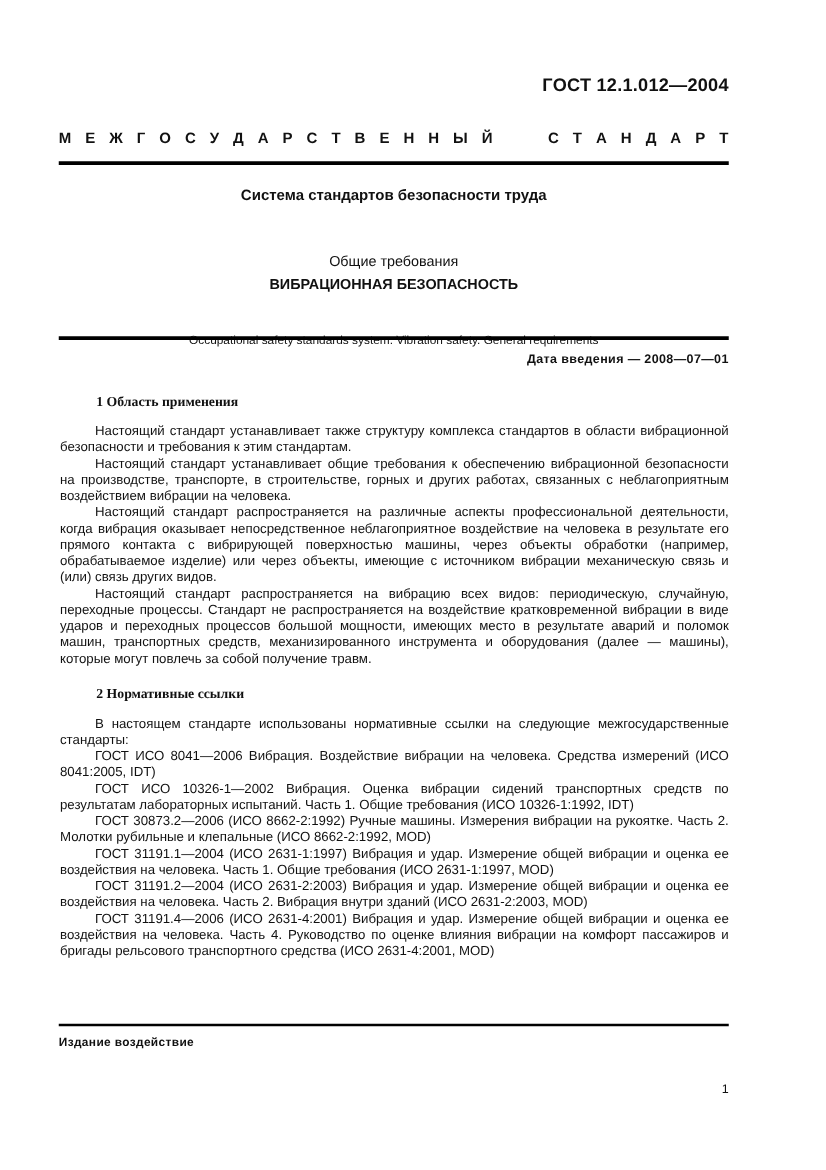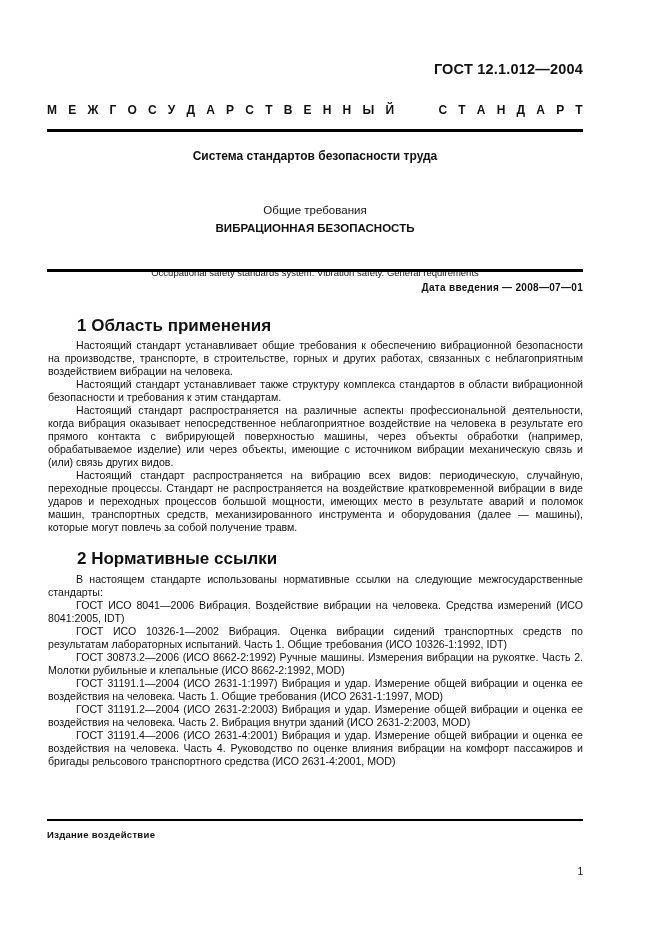--- a/index.html
+++ b/index.html
@@ -13,21 +13,21 @@
     .interstate .gap { width: 22px; }
     .rule-thick { left: 47px; width: 536px; height: 3px; background: #000; }
     .center-line { left: 47px; width: 536px; text-align: center; }
     .subtitle1 { top: 149px; font-weight: bold; font-size: 12px; }
     .subtitle2 { top: 183px; font-weight: bold; font-size: 11.5px; margin-top: 39px; }
     .subtitle3 { top: 204px; font-weight: normal; font-size: 11.5px; }
     .english { top: 231px; font-size: 9.5px; margin-top: 36px; }
     .date { right: 78px; top: 282px; font-weight: bold; font-size: 10px; letter-spacing: 0.3px; }
     .body { left: 48px; width: 535px; font-size: 10.6px; line-height: 13px; text-align: justify; }
     .body p { margin: 0; text-indent: 28px; }
-    h2 { position: absolute; left: 77px; margin: 0; font-size: 17px; font-weight: bold; }
+    h2 { position: absolute; left: 77px; margin: 0; font-size: 11px; font-weight: bold; font-family: Liberation Serif, serif; }
     .sec1 { top: 316px; }
     .sec2 { top: 549px; }
     .body1 { top: 339px; }
     .body2 { top: 573px; }
     .rule-bottom { left: 47px; width: 536px; height: 2px; background: #000; top: 819px; }
     .official { left: 47px; top: 829px; font-weight: bold; font-size: 9.5px; letter-spacing: 0.3px; }
     .page-num { right: 78px; top: 866px; font-size: 10px; }
   </style>
 </head>
 <body>
@@ -70,22 +70,22 @@
 <div class="abs center-line subtitle2">ВИБРАЦИОННАЯ БЕЗОПАСНОСТЬ</div>
 <div class="abs center-line subtitle3">Общие требования</div>
 <div class="abs center-line english">Occupational safety standards system. Vibration safety. General requirements</div>
 
 <div class="abs rule-thick" style="top:269px;"></div>
 
 <div class="abs date">Дата введения — 2008—07—01</div>
 
 <h2 class="sec1">1  Область применения</h2>
 <div class="abs body body1">
+  <p>Настоящий стандарт устанавливает также структуру комплекса стандартов в области вибрационной безопасности и требования к этим стандартам.</p>
   <p>Настоящий стандарт устанавливает общие требования к обеспечению вибрационной безопасности на производстве, транспорте, в строительстве, горных и других работах, связанных с неблагоприятным воздействием вибрации на человека.</p>
-  <p>Настоящий стандарт устанавливает также структуру комплекса стандартов в области вибрационной безопасности и требования к этим стандартам.</p>
   <p>Настоящий стандарт распространяется на различные аспекты профессиональной деятельности, когда вибрация оказывает непосредственное неблагоприятное воздействие на человека в результате его прямого контакта с вибрирующей поверхностью машины, через объекты обработки (например, обрабатываемое изделие) или через объекты, имеющие с источником вибрации механическую связь и (или) связь других видов.</p>
   <p>Настоящий стандарт распространяется на вибрацию всех видов: периодическую, случайную, переходные процессы. Стандарт не распространяется на воздействие кратковременной вибрации в виде ударов и переходных процессов большой мощности, имеющих место в результате аварий и поломок машин, транспортных средств, механизированного инструмента и оборудования (далее — машины), которые могут повлечь за собой получение травм.</p>
 </div>
 
 <h2 class="sec2">2  Нормативные ссылки</h2>
 <div class="abs body body2">
   <p>В настоящем стандарте использованы нормативные ссылки на следующие межгосударственные стандарты:</p>
   <p>ГОСТ ИСО 8041—2006 Вибрация. Воздействие вибрации на человека. Средства измерений (ИСО 8041:2005, IDT)</p>
   <p>ГОСТ ИСО 10326-1—2002  Вибрация. Оценка вибрации сидений транспортных средств по результатам лабораторных испытаний. Часть 1.  Общие требования (ИСО 10326-1:1992, IDT)</p>
   <p>ГОСТ 30873.2—2006 (ИСО 8662-2:1992) Ручные машины. Измерения вибрации на рукоятке. Часть 2.  Молотки рубильные и клепальные (ИСО 8662-2:1992, MOD)</p>

